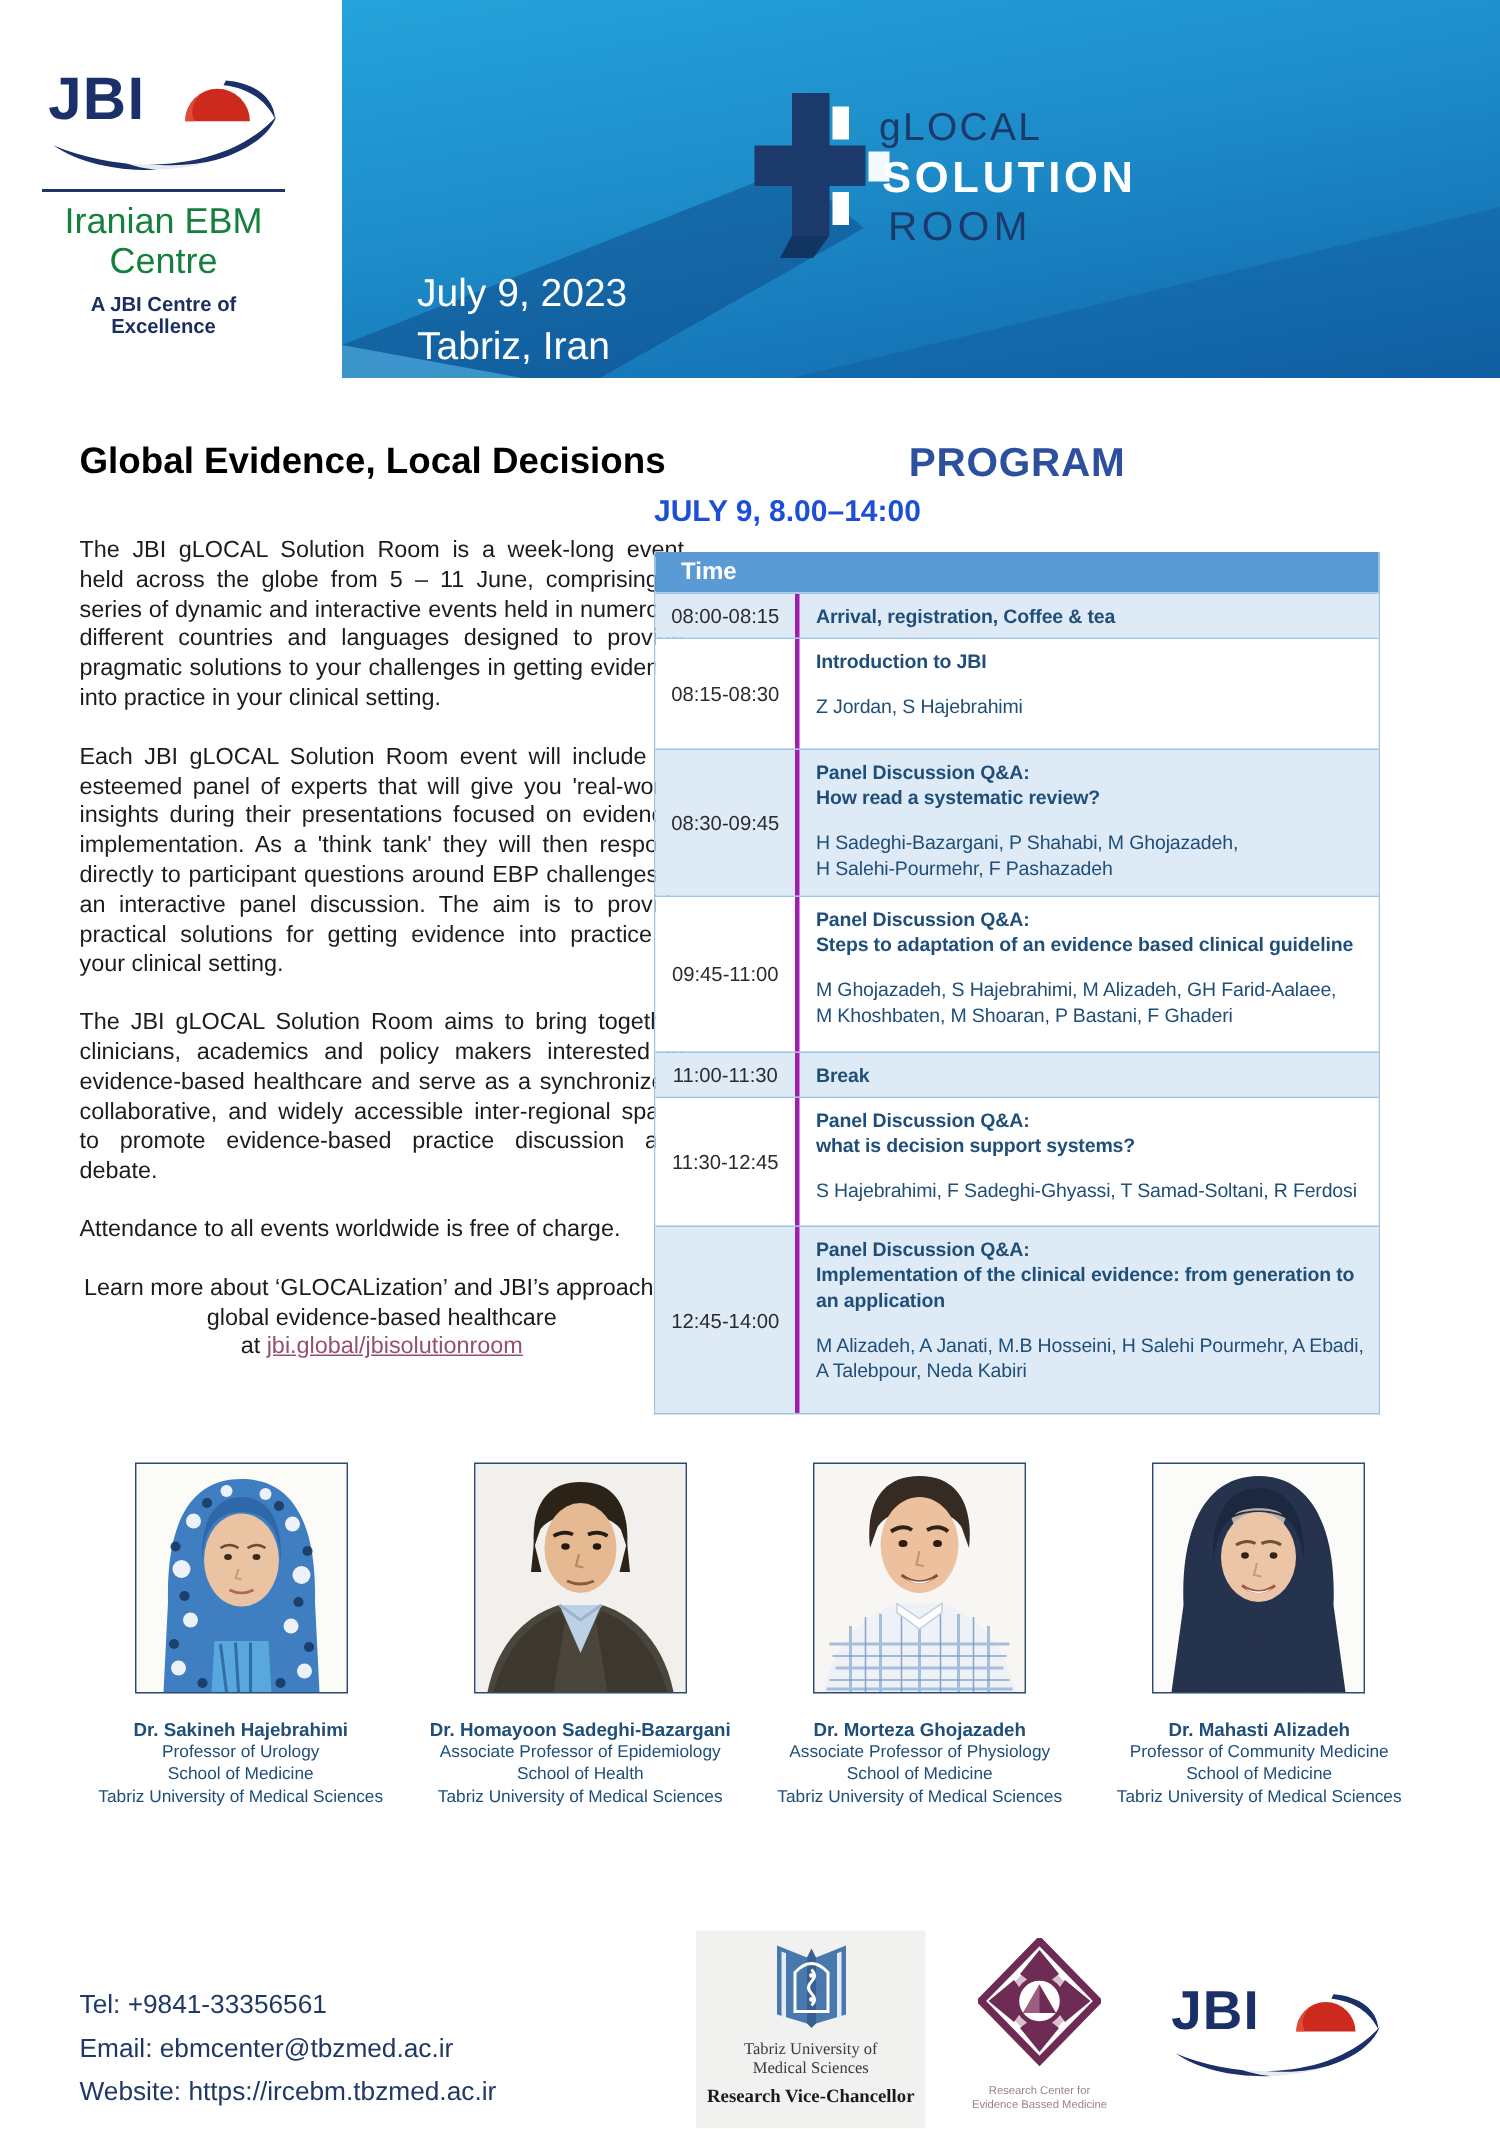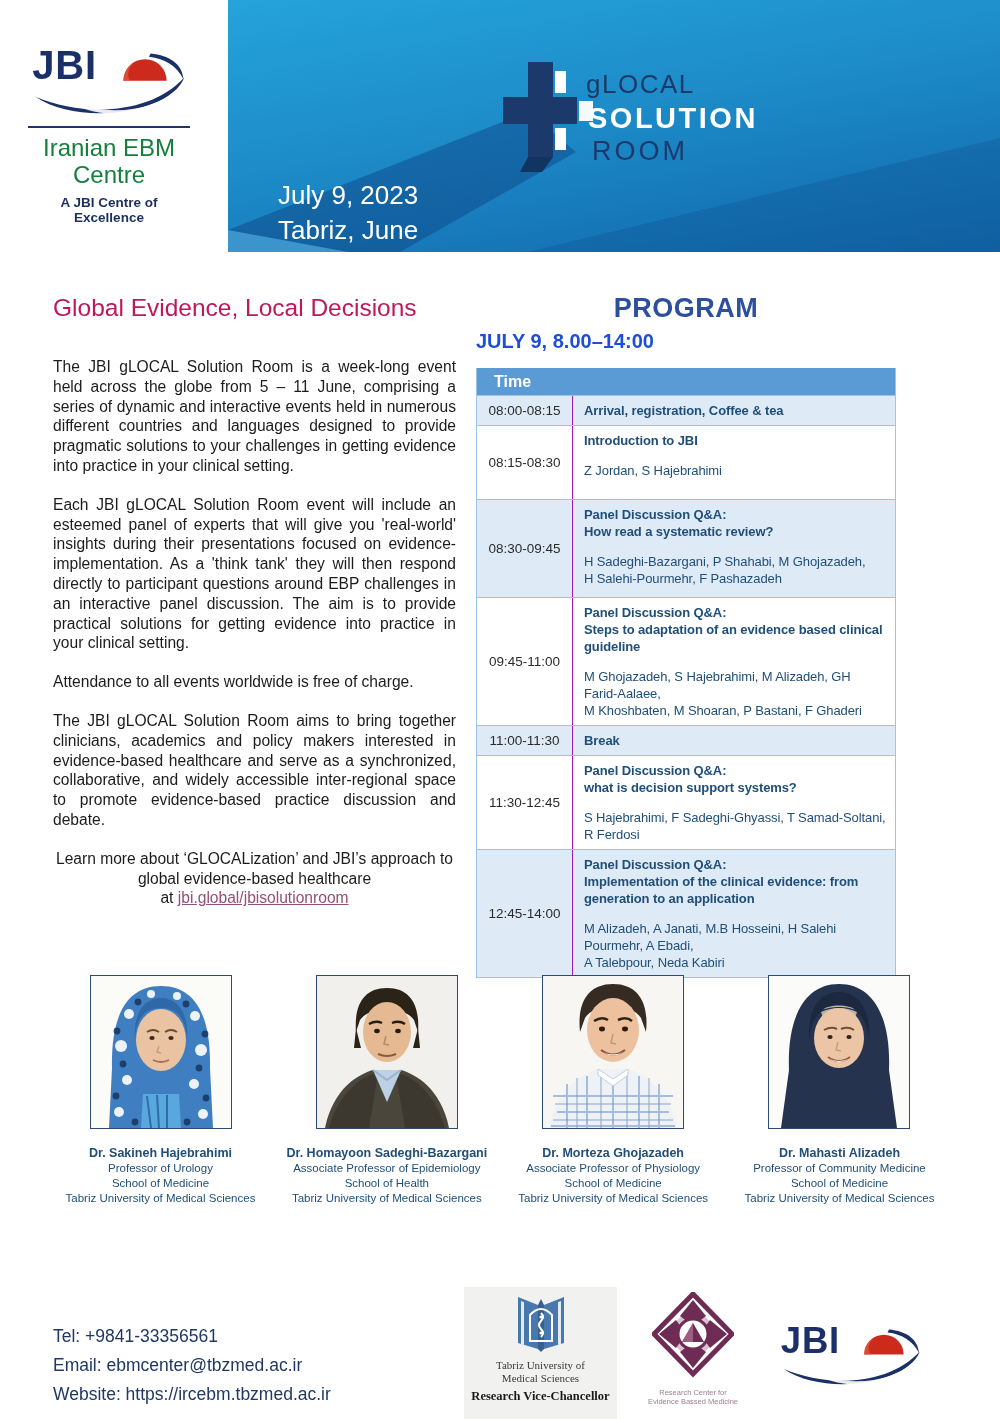--- a/index.html
+++ b/index.html
@@ -15,38 +15,38 @@
 
   
   .banner{position:absolute;left:228px;top:0;width:772px;height:252px;
           background:linear-gradient(170deg,#25a3da 0%,#1d8cc9 45%,#1166aa 100%);overflow:hidden;}
   .banner-shapes{position:absolute;left:0;top:0;}
   .banner-logo{position:absolute;left:262px;top:60px;}
   .banner-date{position:absolute;left:50px;top:178px;color:#ffffff;font-size:26px;line-height:35px;font-weight:400;}
 
   
   .intro{position:absolute;left:53px;top:293px;width:403px;}
-  .intro h1{margin:0 0 6px 0;font-size:24.5px;line-height:30px;color:#be185d;font-weight:400;}
+  .intro h1{margin:0 0 6px 0;font-size:24.5px;line-height:30px;color:#000000;font-weight:700;}
   .intro p{margin:19px 0 0 0;font-size:15.6px;line-height:19.8px;text-align:justify;color:#1c1c1c;}
   .intro p.first{margin-top:34px;}
   .intro .learn{text-align:center;}
   .link{color:#954f72;text-decoration:underline;cursor:pointer;}
 
   
-  .program{position:absolute;left:476px;top:293px;width:420px;}
+  .program{position:absolute;left:436px;top:293px;width:484px;}
   .program-title{text-align:center;font-size:27px;font-weight:700;color:#2c4f9e;letter-spacing:.5px;}
   .program-sub{text-align:left;font-size:20px;font-weight:700;color:#1d4ed8;margin-top:6px;}
   .ptable{margin-top:15px;border:1px solid #9dc3e6;border-top:none;}
   .phead{display:flex;background:#5b9bd5;color:#fff;font-weight:700;font-size:16px;height:27px;align-items:center;}
   .phead .c1{width:96px;padding-left:17px;box-sizing:border-box;}
   .phead .c2{flex:1;padding-left:12px;}
   .prow{display:flex;border-top:1px solid #9dc3e6;background:#fff;}
   .prow.shaded{background:#deeaf6;}
   .pt-time{width:96px;flex:0 0 96px;display:flex;align-items:center;justify-content:center;
-           font-size:13.5px;color:#2b2b2b;border-right:1px solid #a21caf;box-sizing:border-box;text-align:center;}
+           font-size:13.5px;color:#2b2b2b;border-right:3px solid #a21caf;box-sizing:border-box;text-align:center;}
   .pt-session{flex:1;padding:6px 8px 6px 11px;box-sizing:border-box;}
   .pt-title{font-size:13px;line-height:17px;font-weight:700;color:#1f4e79;white-space:pre-line;letter-spacing:-.1px;}
   .pt-speakers{font-size:13px;line-height:17px;color:#1f4e79;white-space:pre-line;margin-top:13px;letter-spacing:-.1px;}
   .pt-speakers:empty{display:none;}
 
   
   .people{position:absolute;left:48px;top:975px;width:904px;display:flex;justify-content:space-between;}
   .person{width:225px;text-align:center;}
   .photo{width:140px;height:152px;margin:0 auto;border:1px solid #2c4a74;background:#fbfbf8;overflow:hidden;}
   .caption{margin-top:17px;color:#1f4e79;font-size:11.5px;line-height:15px;}
@@ -95,30 +95,30 @@
       <rect x="65" y="68" width="11" height="22" fill="#ffffff"></rect>
       <rect x="89" y="41" width="14" height="20" fill="#ffffff" opacity="0.95"></rect>
       <polygon points="38,97 63,97 52,112 30,112" fill="#122c55" opacity="0.85"></polygon>
 
       <text x="96" y="33" font-family="Liberation Sans, sans-serif" font-size="26" font-weight="400" fill="#1b3a6b" letter-spacing="1.5">gLOCAL</text>
       <text x="98" y="68" font-family="Liberation Sans, sans-serif" font-size="29" font-weight="800" fill="#ffffff" letter-spacing="2.5">SOLUTION</text>
       <text x="102" y="100" font-family="Liberation Sans, sans-serif" font-size="27" font-weight="400" fill="#1b3a6b" letter-spacing="3">ROOM</text>
     </svg>
     <div class="banner-date">
       <div>July 9, 2023</div>
-      <div>Tabriz, June</div>
+      <div>Tabriz, Iran</div>
     </div>
   </div>
 
   <div class="intro">
     <h1>Global Evidence, Local Decisions</h1>
     <p class="first">The JBI gLOCAL Solution Room is a week-long event held across the globe from 5 – 11 June, comprising a series of dynamic and interactive events held in numerous different countries and languages designed to provide pragmatic solutions to your challenges in getting evidence into practice in your clinical setting.</p>
     <p>Each JBI gLOCAL Solution Room event will include an esteemed panel of experts that will give you 'real-world' insights during their presentations focused on evidence-implementation. As a 'think tank' they will then respond directly to participant questions around EBP challenges in an interactive panel discussion. The aim is to provide practical solutions for getting evidence into practice in your clinical setting.</p>
+    <p>The JBI gLOCAL Solution Room aims to bring together clinicians, academics and policy makers interested in evidence-based healthcare and serve as a synchronized, collaborative, and widely accessible inter-regional space to promote evidence-based practice discussion and debate.</p>
     <p>Attendance to all events worldwide is free of charge.</p>
-    <p>The JBI gLOCAL Solution Room aims to bring together clinicians, academics and policy makers interested in evidence-based healthcare and serve as a synchronized, collaborative, and widely accessible inter-regional space to promote evidence-based practice discussion and debate.</p>
     <p class="learn">
       <span>Learn more about ‘GLOCALization’ and JBI’s approach to global evidence-based healthcare</span><br>
       <span>at </span><span class="link">jbi.global/jbisolutionroom</span>
     </p>
   </div>
 
   <div class="program">
     <div class="program-title">PROGRAM</div>
     <div class="program-sub">JULY 9, 8.00–14:00</div>
 

